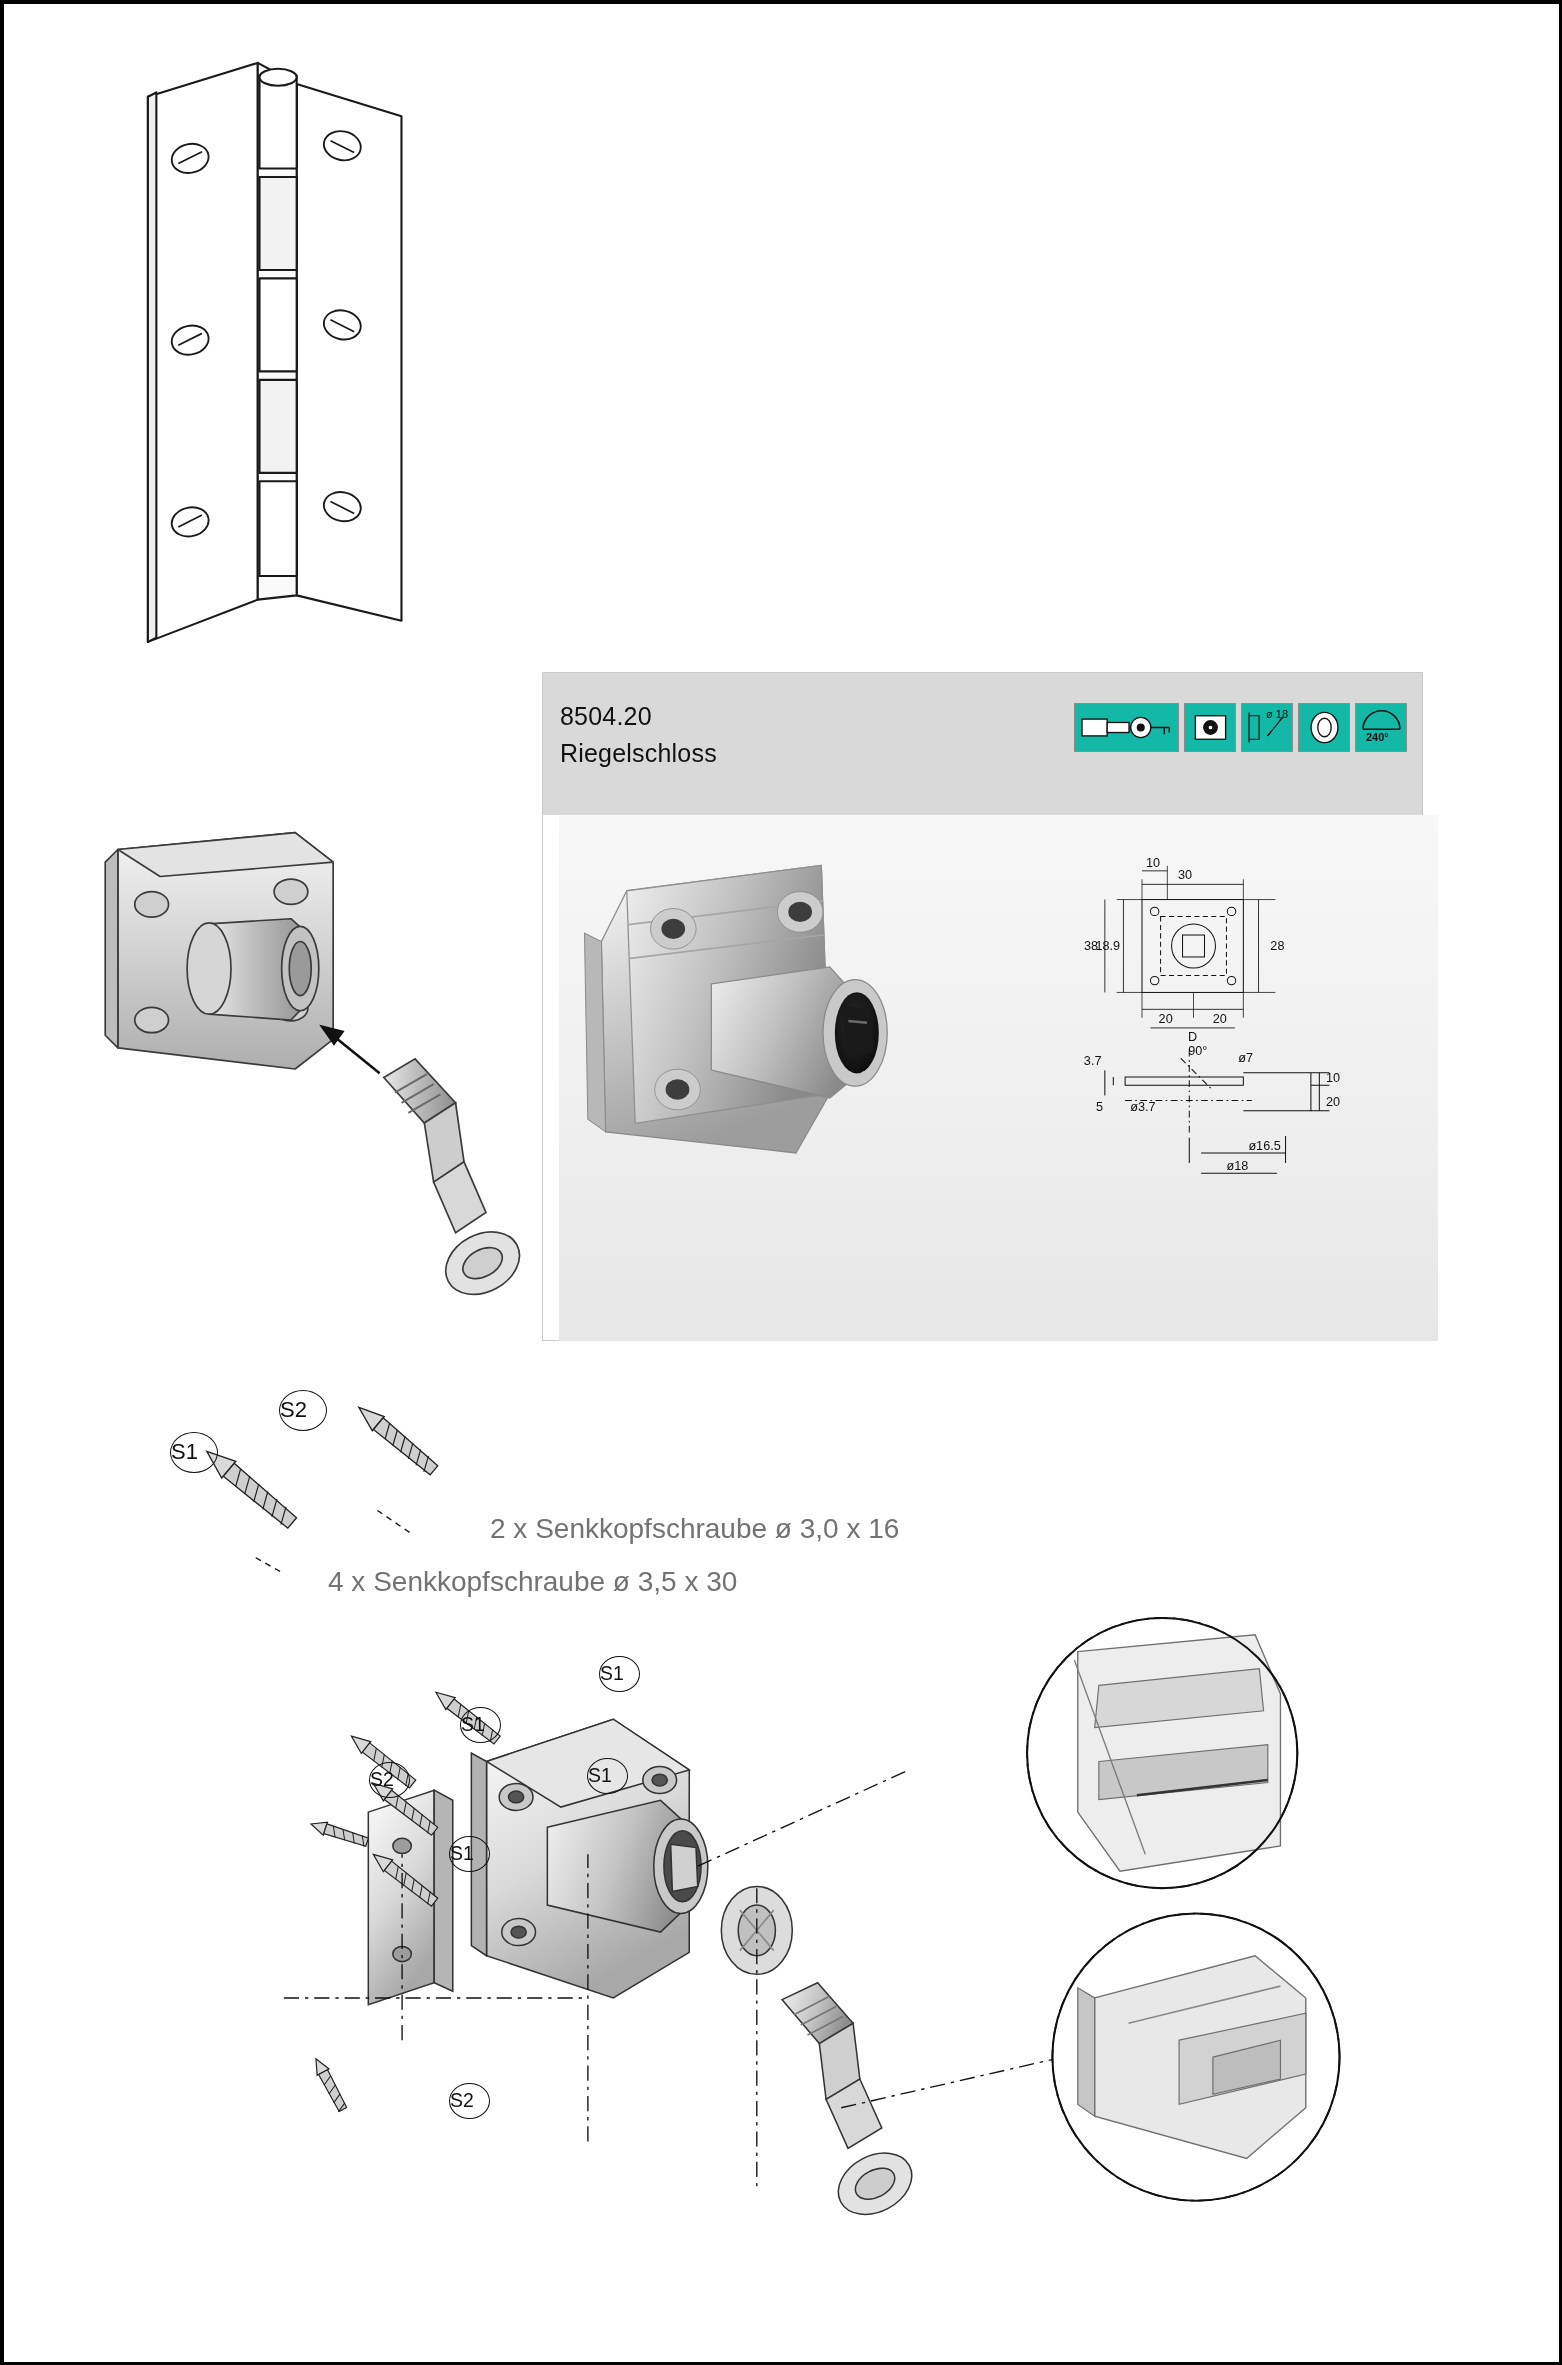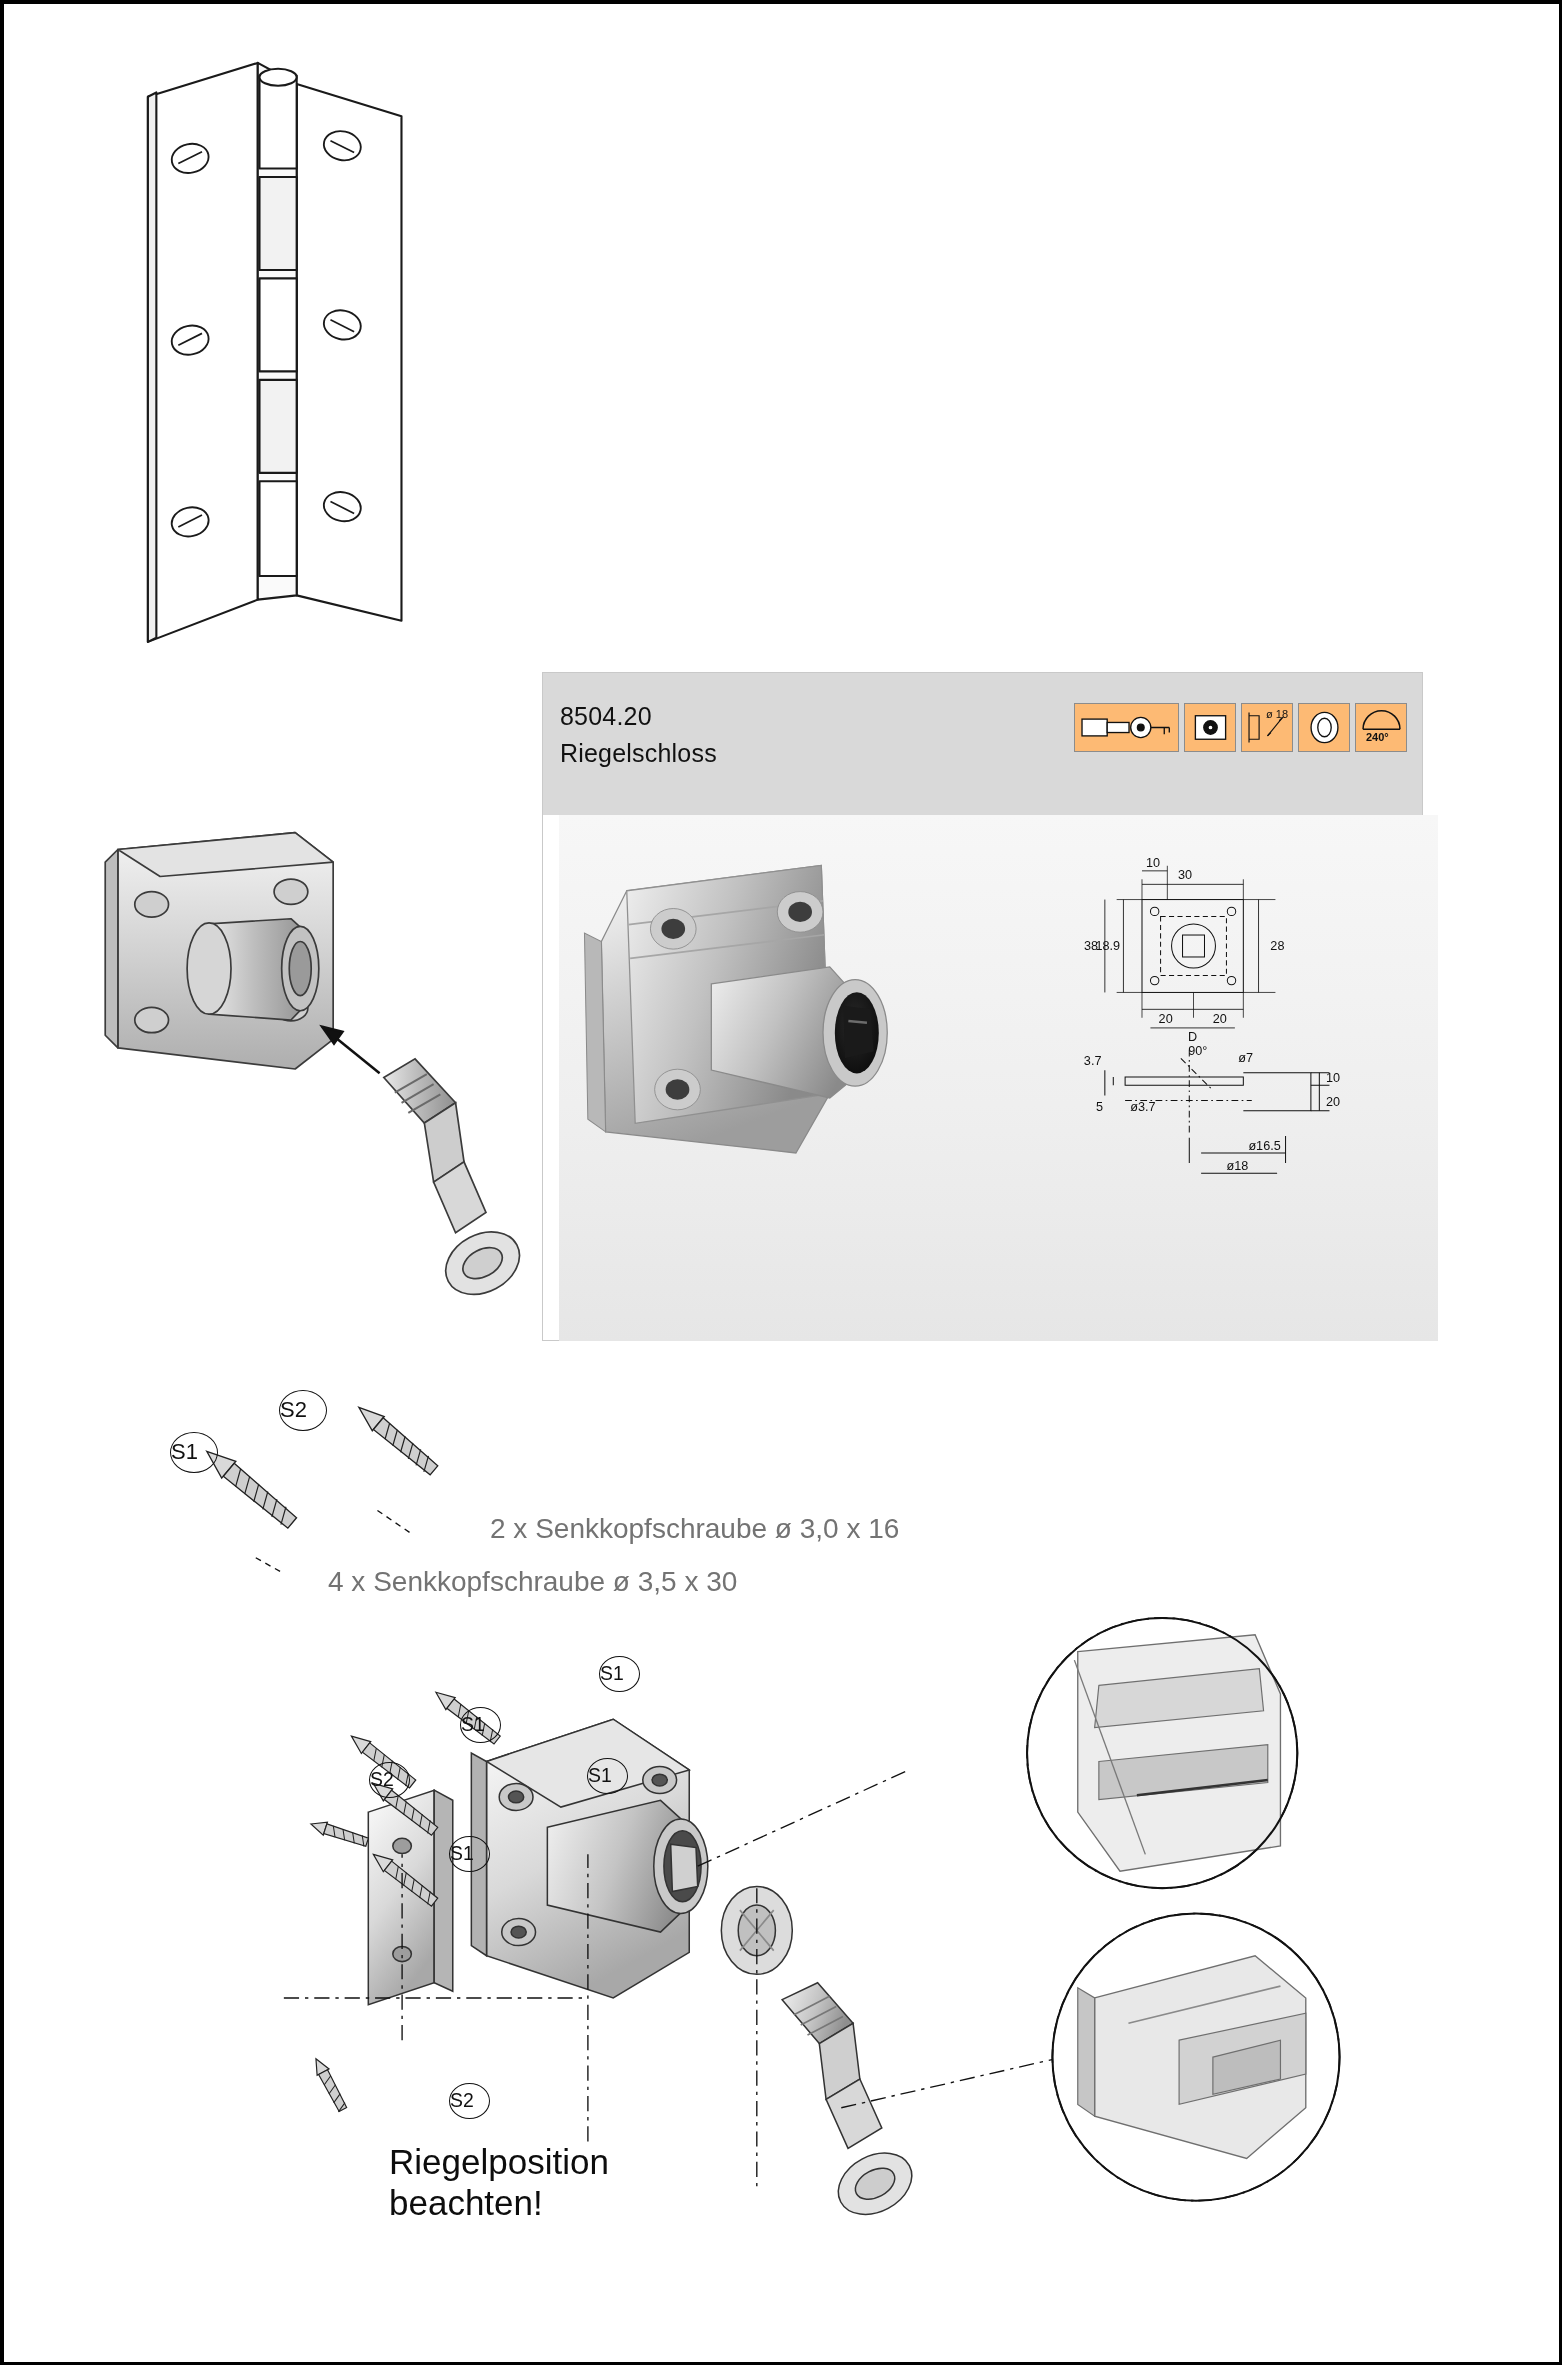--- a/index.html
+++ b/index.html
@@ -60,21 +60,21 @@
   .pictos {
     position: absolute;
     right: 15px;
     top: 30px;
     display: flex;
     gap: 5px;
   }
   .picto {
     width: 52px;
     height: 49px;
-    background: #fdba74;
+    background: #14b8a6;
     border: 0.8px solid #8c8c8c;
     box-sizing: border-box;
     position: relative;
   }
   .picto.wide { width: 105px; }
   .picto-label {
     position: absolute;
     font-size: 11px;
     color: #111;
   }
@@ -556,19 +556,15 @@
     </svg>
   </div>
 
   <div class="bubble" style="left:595px; top:1652px;">S1</div>
   <div class="bubble" style="left:456px; top:1703px;">S1</div>
   <div class="bubble" style="left:583px; top:1754px;">S1</div>
   <div class="bubble" style="left:445px; top:1832px;">S1</div>
   <div class="bubble" style="left:365px; top:1758px;">S2</div>
   <div class="bubble" style="left:445px; top:2079px;">S2</div>
 
-  <div id="note-text">
-    <div>Riegelposition</div>
-    <div>beachten!</div>
-  </div>
 
 </div>
 
 
 </body></html>

